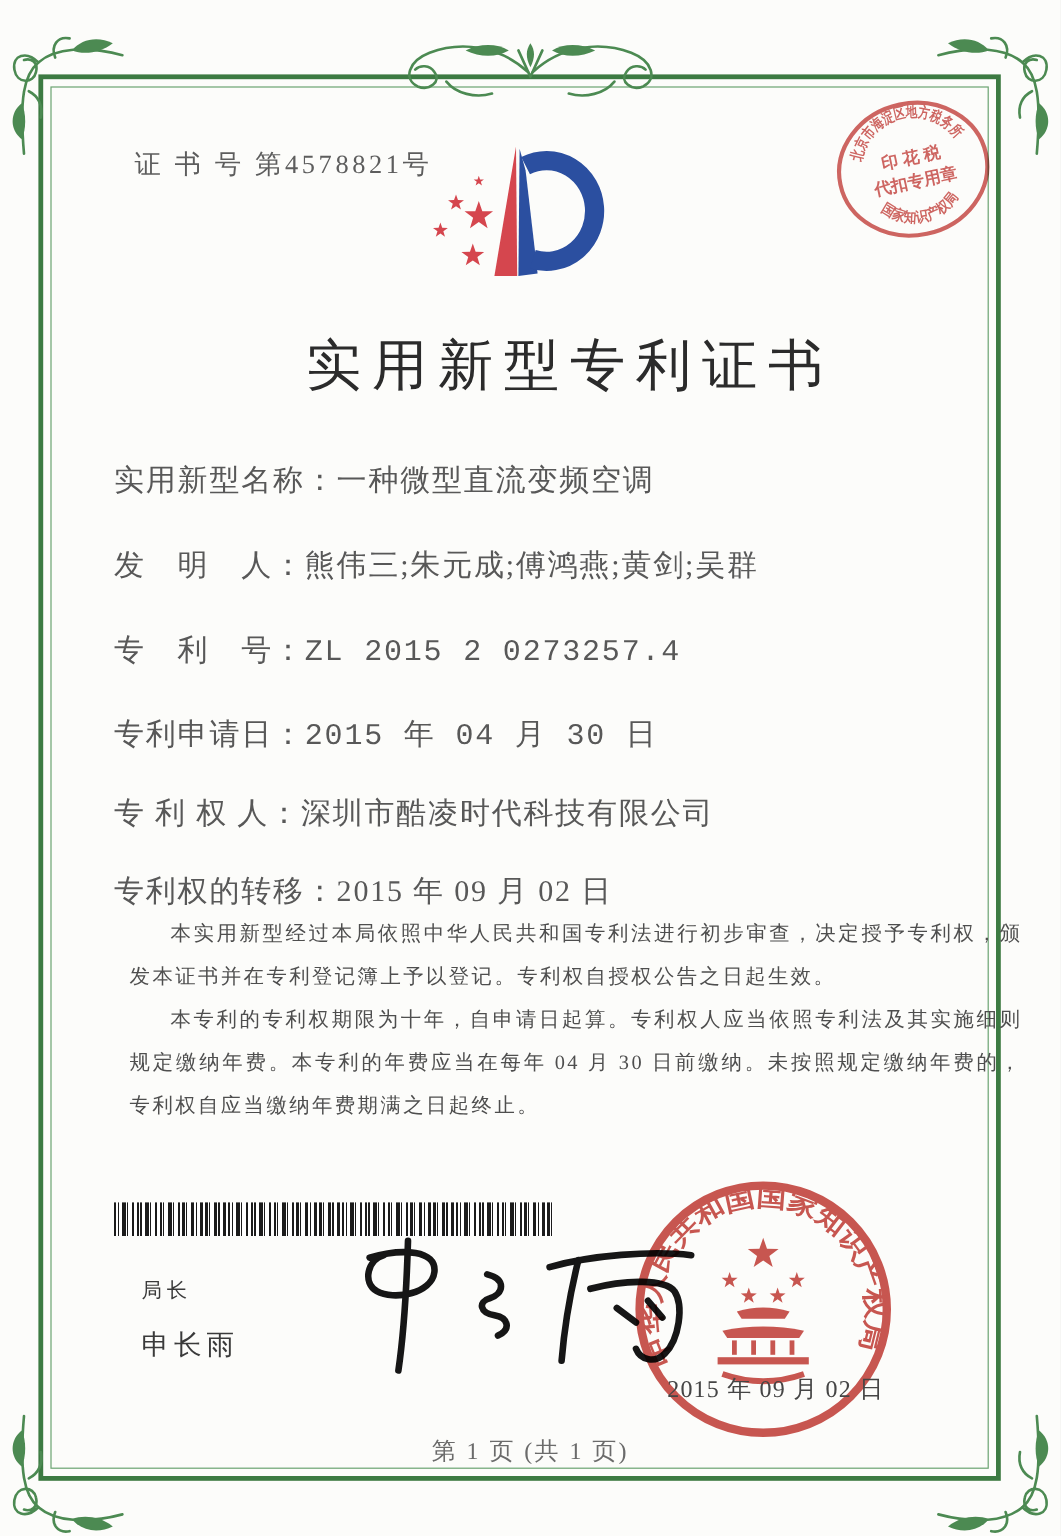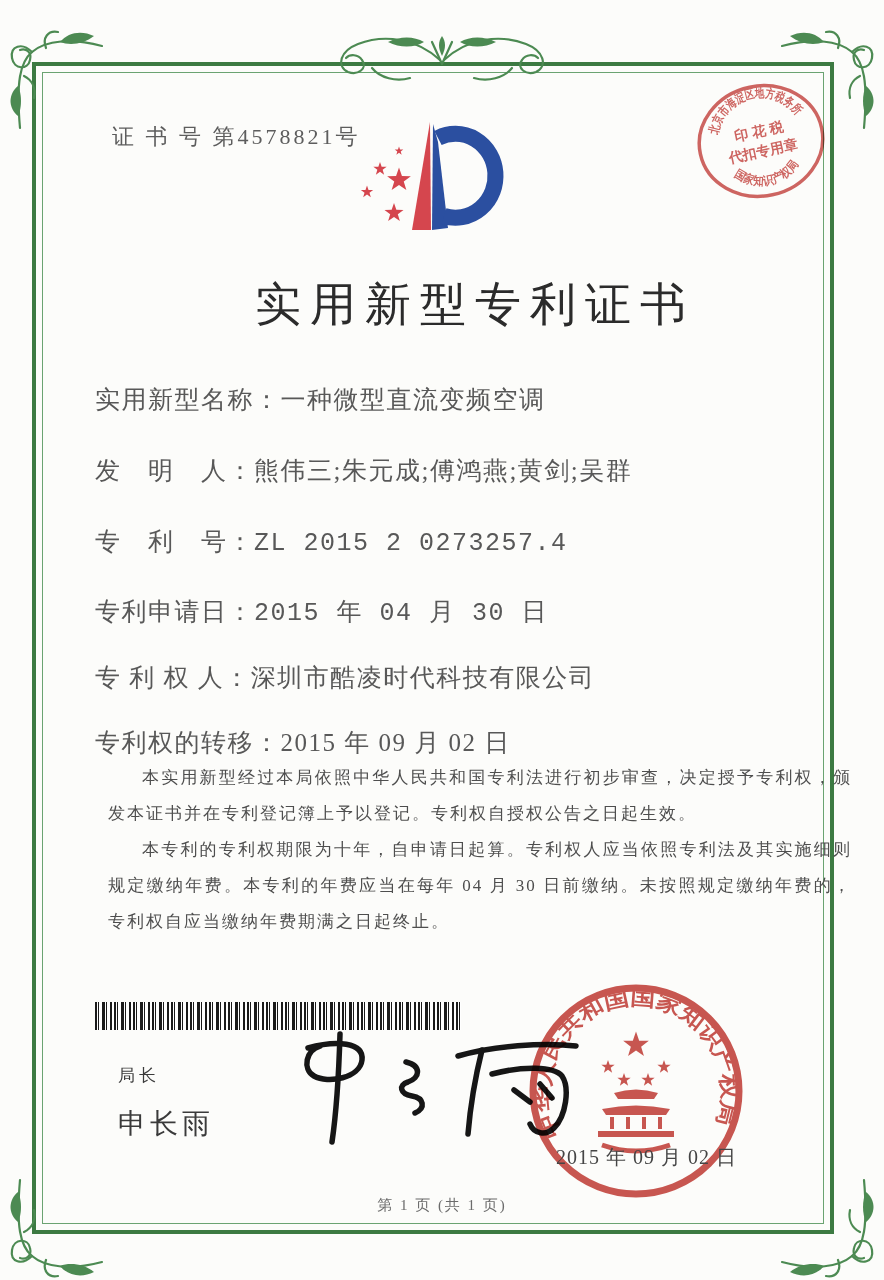--- a/index.html
+++ b/index.html
@@ -53,28 +53,28 @@
   
   .barcode{
     position:absolute;left:95px;top:1002px;width:366px;height:28px;
     background:repeating-linear-gradient(90deg,
       #1b1b1b 0 2px,#fff 2px 3px,#1b1b1b 3px 4px,#fff 4px 7px,
       #1b1b1b 7px 10px,#fff 10px 11px,#1b1b1b 11px 12px,#fff 12px 15px,
       #1b1b1b 15px 17px,#fff 17px 19px);
   }
   .director-title{position:absolute;left:118px;top:1064px;font-size:17px;color:#3a3a3a;letter-spacing:4px;
     font-family:"Liberation Sans","DejaVu Sans",sans-serif;}
-  .director-name{position:absolute;left:118px;top:1105px;font-size:28px;color:#3a3a3a;letter-spacing:4px;
+  .director-name{position:absolute;left:118px;top:1105px;font-size:23px;color:#3a3a3a;letter-spacing:4px;
     font-family:"Liberation Sans","DejaVu Sans",sans-serif;}
   .signature{position:absolute;left:258px;top:1018px;width:330px;height:140px;}
   .office-seal{position:absolute;left:523px;top:978px;width:226px;height:226px;
     opacity:.86;mix-blend-mode:multiply;}
   .seal-date{position:absolute;left:556px;top:1144px;font-size:20px;color:#454545;letter-spacing:1px;white-space:nowrap;}
   .footer{position:absolute;left:0;top:1196px;width:100%;text-align:center;
-    font-size:15px;color:#6b6b6b;letter-spacing:2px;}
+    font-size:20px;color:#6b6b6b;letter-spacing:2px;}
   svg{display:block;}
 </style>
 </head>
 <body>
 
 <div class="page">
 
   <div class="frame-outer"></div>
   <div class="frame-inner"></div>
 

